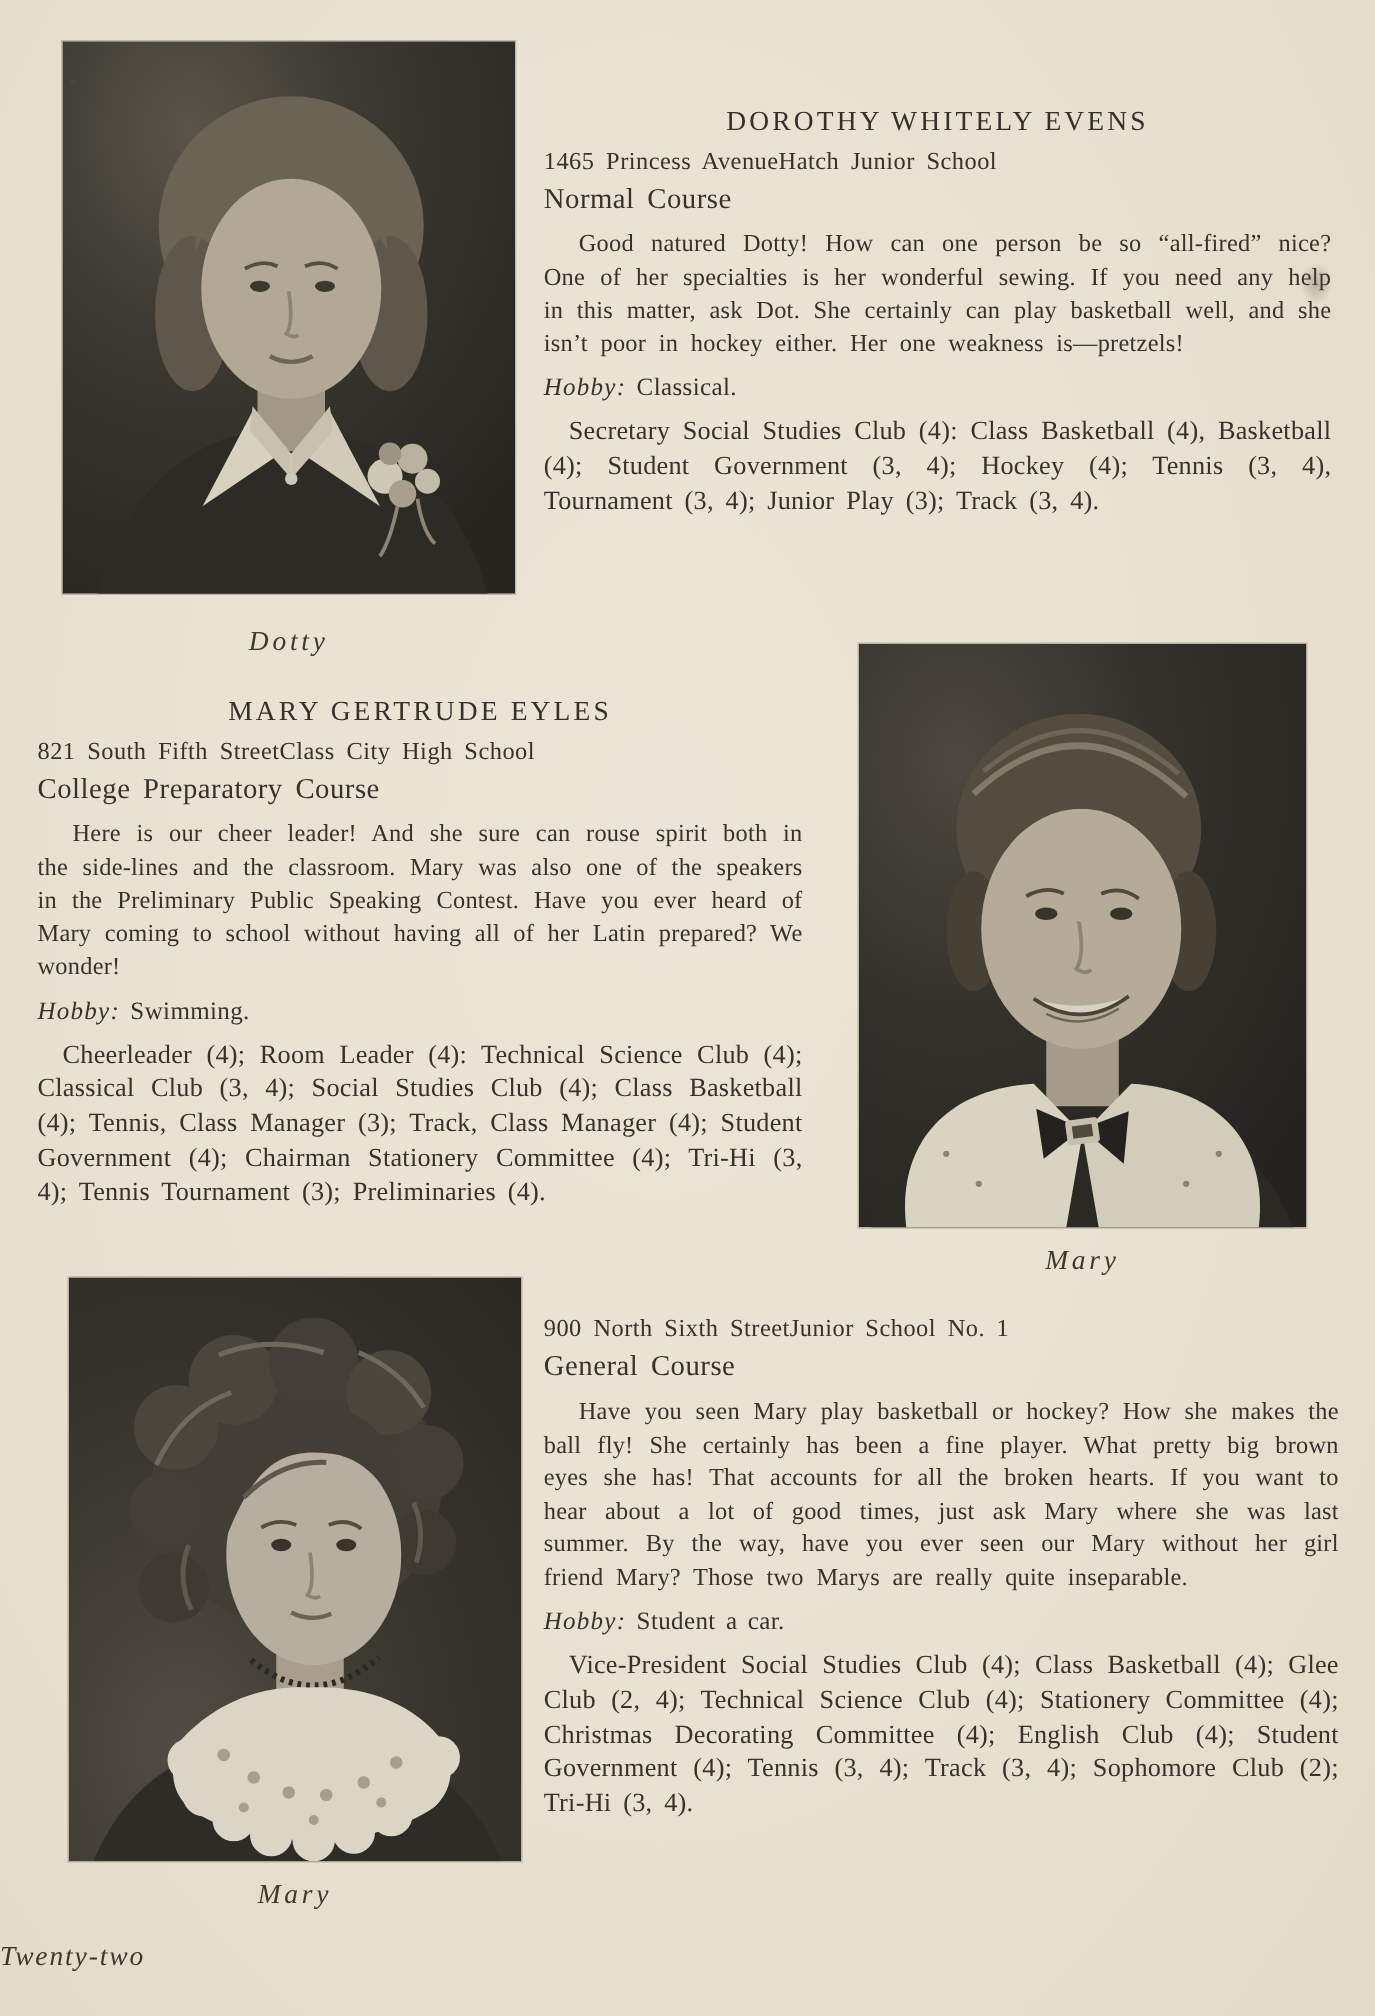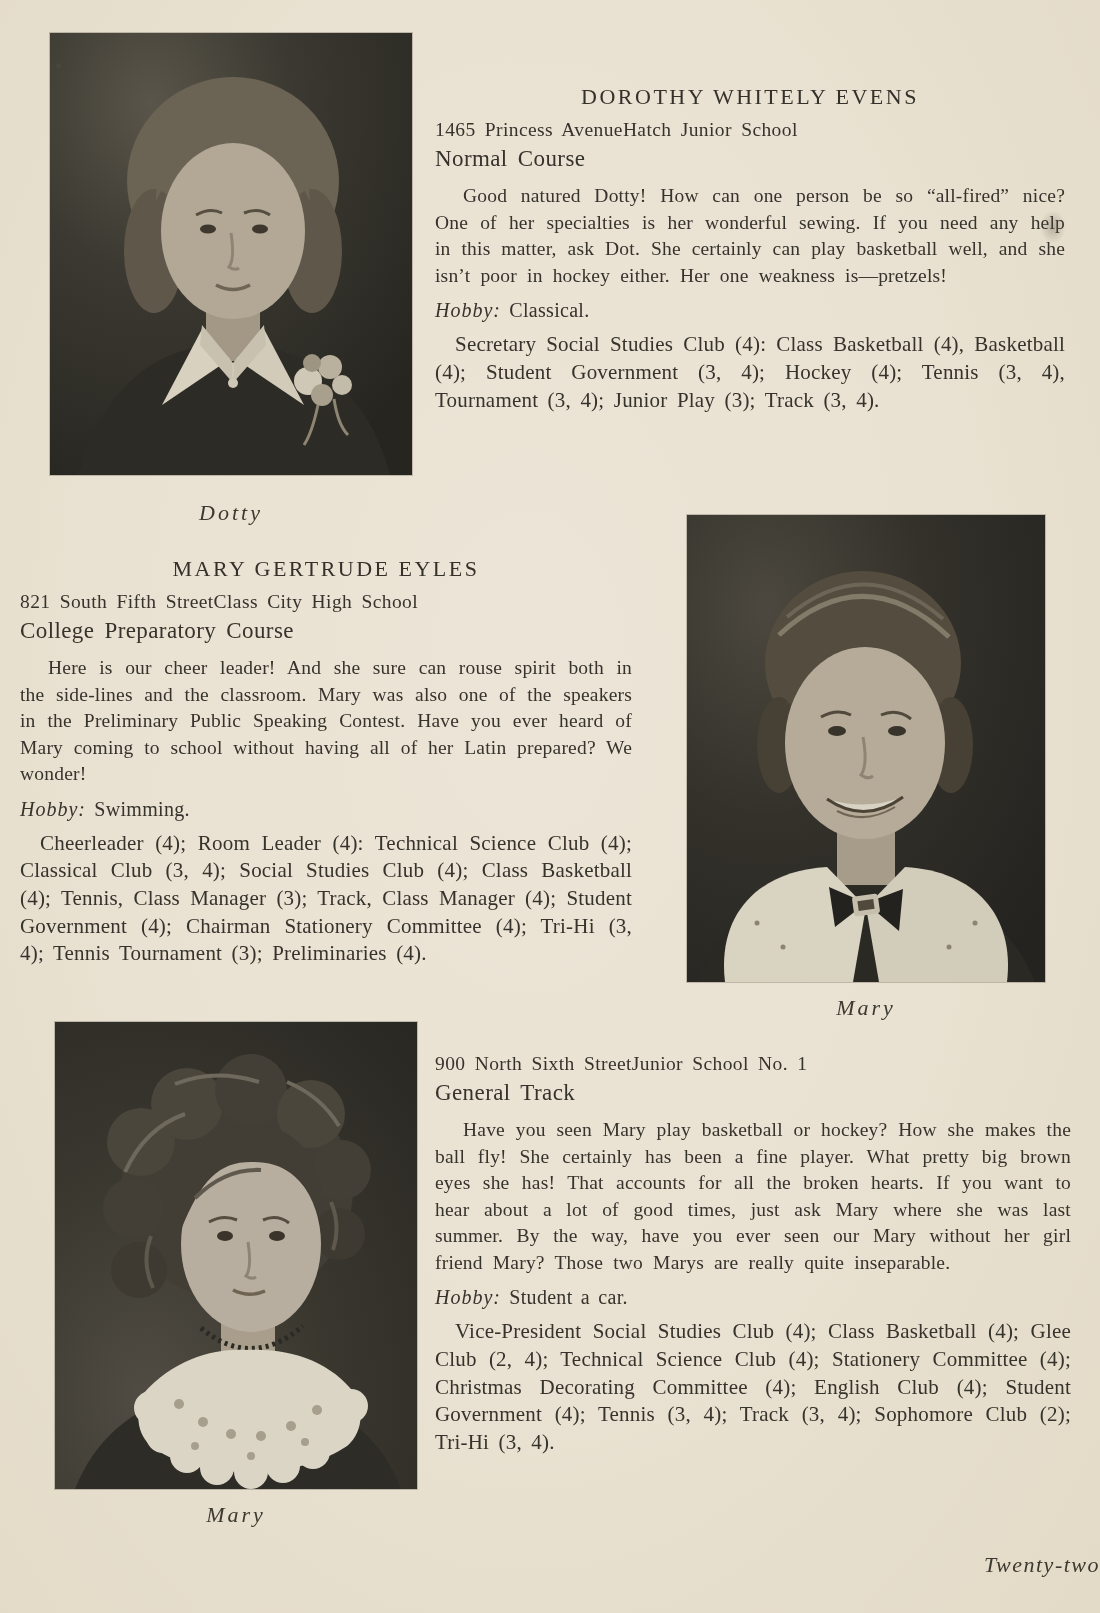--- a/index.html
+++ b/index.html
@@ -22,21 +22,21 @@
   .caption{
     position:absolute;text-align:center;
     font-style:italic;font-size:22px;letter-spacing:3px;color:#3c392f;
   }
   .cap-1{left:50px;top:500px;width:362px;}
   .cap-2{left:687px;top:995px;width:358px;}
   .cap-3{left:55px;top:1502px;width:362px;}
   
   .col{position:absolute;}
   .col-1{left:435px;top:84px;width:630px;}
-  .col-2{left:20px;top:556px;width:612px;}
+  .col-2{left:30px;top:556px;width:612px;}
   .col-3{left:435px;top:1044px;width:636px;}
   .name{
     margin:0;text-align:center;font-weight:400;
     font-size:22px;letter-spacing:2.5px;color:#34312a;
   }
   .addr-row{
     display:flex;justify-content:flex-start;
     font-size:19.5px;margin-top:9px;letter-spacing:.4px;word-spacing:4px;
   }
   .course{text-align:left;font-size:23px;margin-top:5px;letter-spacing:.4px;word-spacing:4px;}
@@ -46,21 +46,21 @@
   }
   .hobby{margin:10px 0 0;font-size:20px;letter-spacing:.3px;word-spacing:3px;}
   .hobby em{font-style:italic;letter-spacing:1px;}
   .activities{
     margin:9px 0 0;font-size:21px;line-height:1.32;
     text-align:justify;text-indent:20px;letter-spacing:.2px;word-spacing:4px;
   }
   
   .folio{
     position:absolute;left:0;top:1552px;width:100%;
-    text-align:right;font-style:italic;font-size:22px;letter-spacing:1.5px;color:#3c392f;
+    text-align:left;font-style:italic;font-size:22px;letter-spacing:1.5px;color:#3c392f;
   }
   
   .speck{position:absolute;border-radius:50%;background:#4a463c;}
   .speck-1{left:56px;top:63px;width:5px;height:5px;}
   .smudge{
     position:absolute;left:1040px;top:210px;width:26px;height:34px;
     background:radial-gradient(ellipse at center,rgba(90,84,70,.35) 0%,rgba(90,84,70,0) 70%);
   }
 </style>
 </head>
@@ -256,21 +256,21 @@
       </g>
     </svg>
   </figure>
   <div class="caption cap-3">Mary</div>
 
   <section class="col col-3">
     <div class="addr-row">
       <span>900 North Sixth Street</span>
       <span>Junior School No. 1</span>
     </div>
-    <div class="course">General Track</div>
+    <div class="course">General Course</div>
     <p class="bio">Have you seen Mary play basketball or hockey?  How she makes the ball fly!  She certainly has been a fine player.  What pretty big brown eyes she has!  That accounts for all the broken hearts.  If you want to hear about a lot of good times, just ask Mary where she was last summer.  By the way, have you ever seen our Mary without her girl friend Mary?  Those two Marys are really quite inseparable.</p>
     <p class="hobby"><em>Hobby:</em> <span>Student a car.</span></p>
     <p class="activities">Vice-President Social Studies Club (4); Class Basketball (4); Glee Club (2, 4); Technical Science Club (4); Stationery Committee (4); Christmas Decorating Committee (4); English Club (4); Student Government (4); Tennis (3, 4); Track (3, 4); Sophomore Club (2); Tri-Hi (3, 4).</p>
   </section>
 
   <div class="folio">Twenty-two</div>
   <span class="speck speck-1"></span>
   <span class="smudge"></span>
 
 </div>

